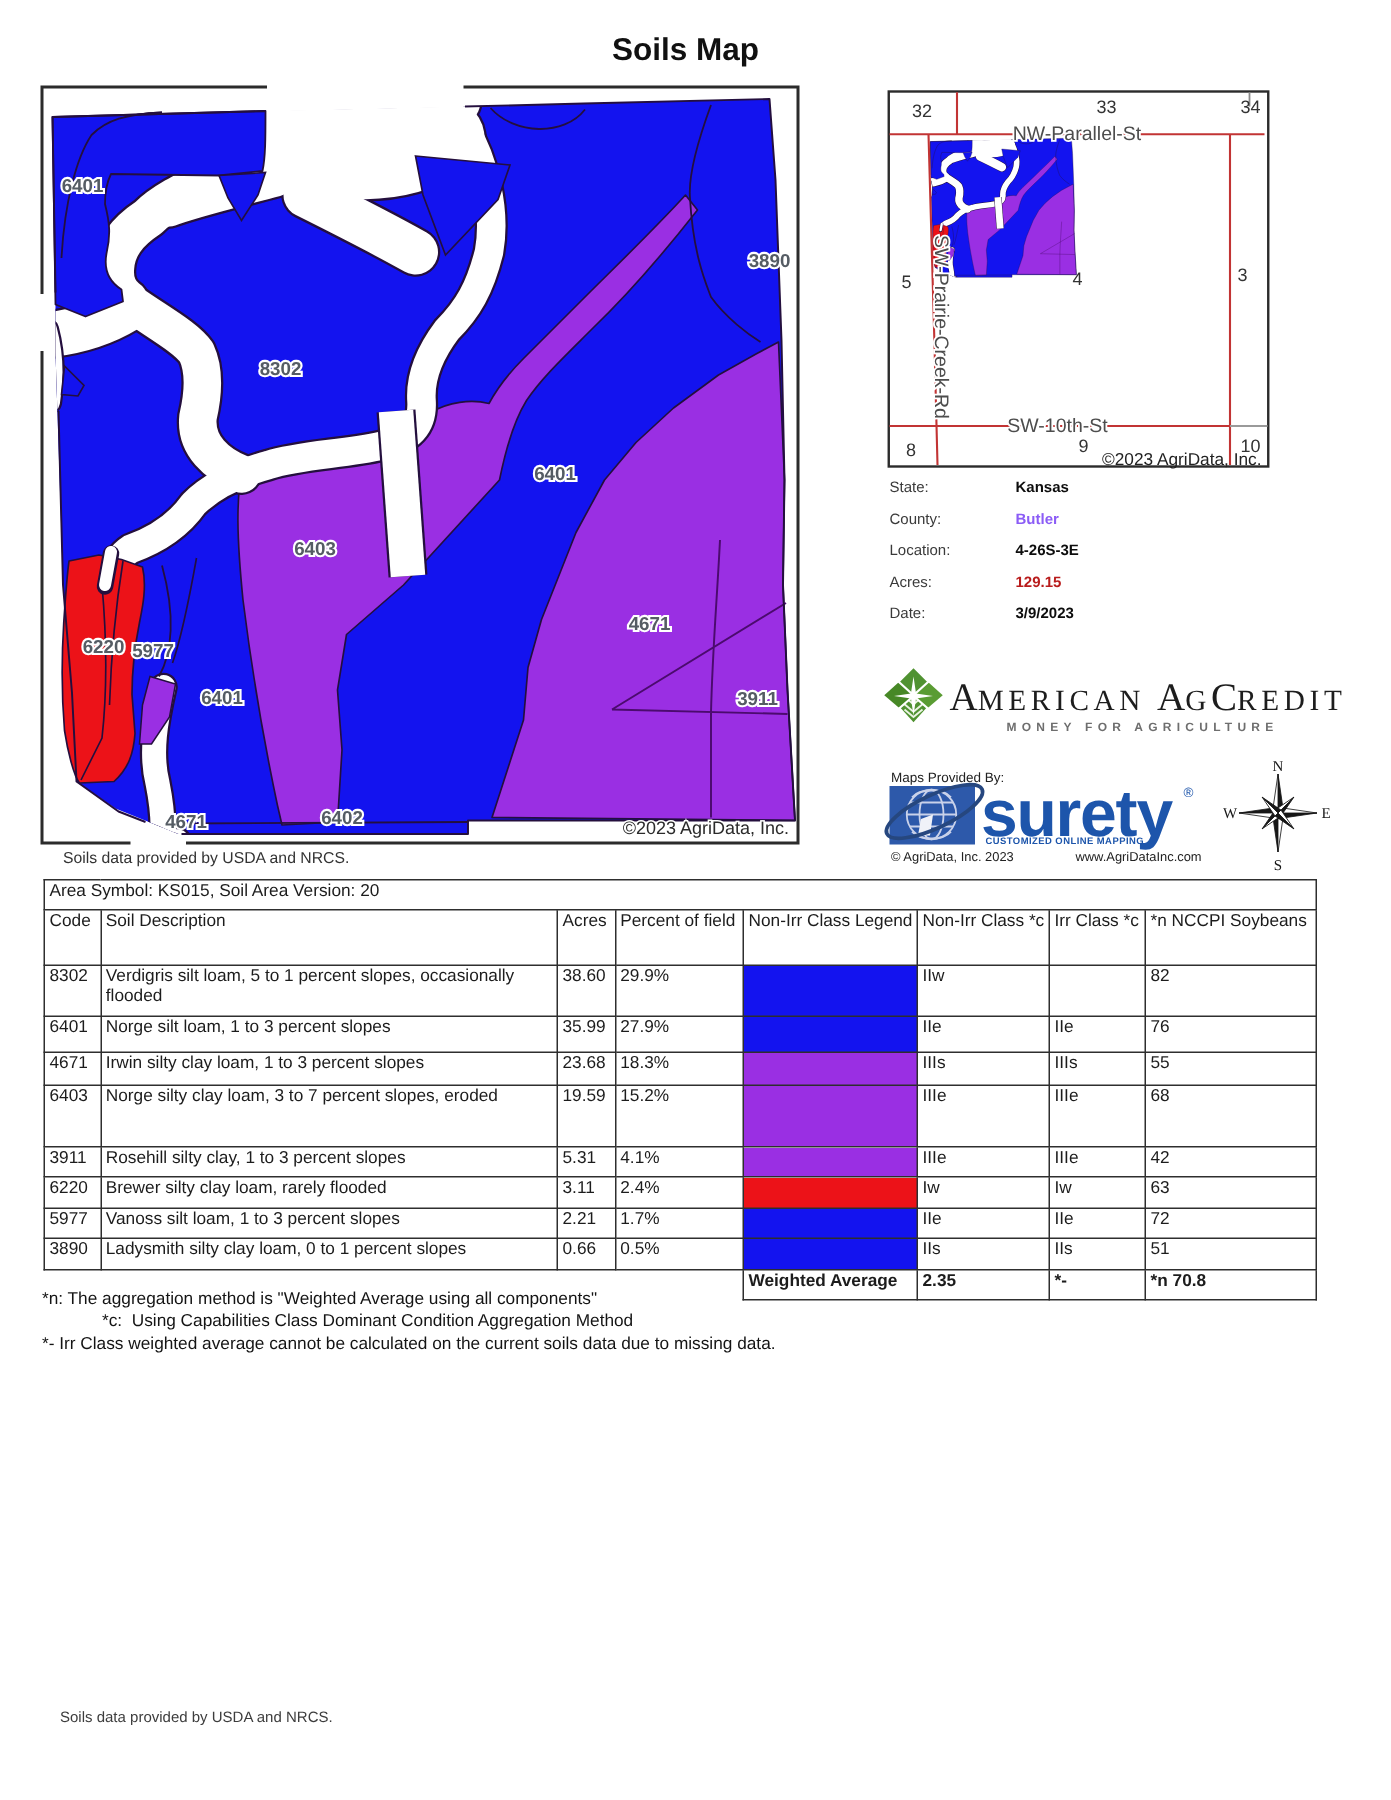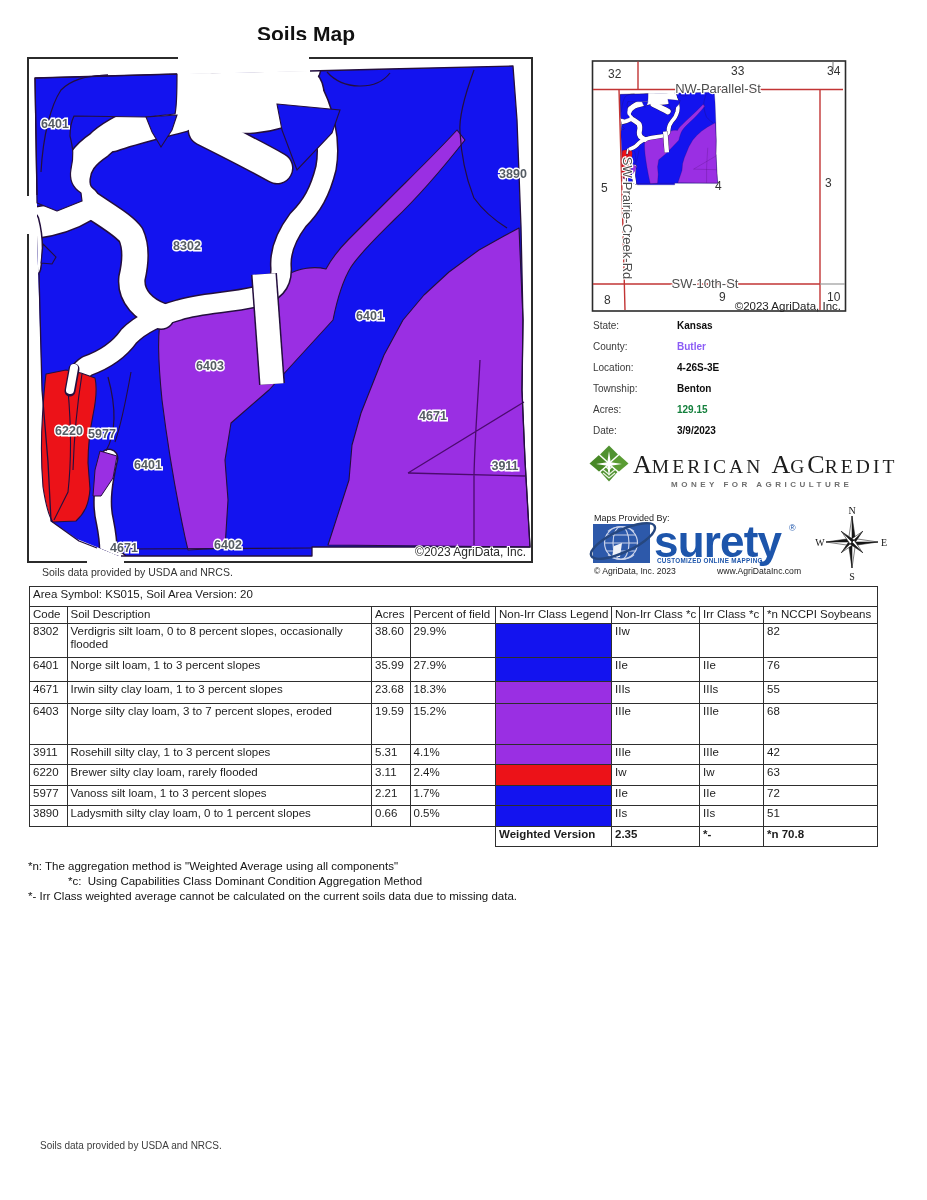--- a/index.html
+++ b/index.html
@@ -6,21 +6,21 @@
   body{width:927px;height:1200px;position:relative;font-family:"Liberation Sans",sans-serif;overflow:hidden;}
   .abs{position:absolute;}
   table.soil{border-collapse:collapse;table-layout:fixed;font-size:11.5px;color:#1c1c1c;}
   table.soil td{border:1px solid #2e2e2e;padding:1px 3px 0 3px;vertical-align:top;overflow:hidden;line-height:13px;}
   table.soil td.num{text-align:left;padding-right:4px;}
   .fnote{font-size:11.5px;color:#141414;}
 </style>
 </head>
 <body>
 
-<div class="abs" style="left:257px;top:22px;width:400px;text-align:left;font-size:21px;font-weight:bold;color:#111;">Soils Map</div>
+<div class="abs" style="left:257px;top:22px;width:400px;text-align:center;font-size:21px;font-weight:bold;color:#111;">Soils Map</div>
 
 <svg class="abs" style="left:0;top:0;" width="927" height="582" viewBox="0 0 927 582">
 <defs>
 <clipPath id="fclip">
         <path d="M6,18 L148,14 L281,11 L360,9 L484,6 L488,60 L492,167 L494,260 L493,330 L496,400 L501,487 L283,487 L283,496 L90,496 L48,479 L22,461 L19,402 L13,330 L8,175 L8,135 Z"></path>
       </clipPath>
 <g id="soilg">
 
 <path d="M6,18 L148,14 L281,11 L360,9 L484,6 L488,60 L492,167 L494,260 L493,330 L496,400 L501,487 L283,487 L283,496 L90,496 L48,479 L22,461 L19,402 L13,330 L8,175 L8,135 Z" fill="#1313ef"></path>
 
@@ -236,23 +236,22 @@
 <div class="abs" style="left:42px;top:566px;font-size:10.5px;color:#333;">Soils data provided by USDA and NRCS.</div>
 
 <div class="abs" style="left:593px;top:315px;width:260px;font-size:10px;color:#3a3a3a;line-height:21px;">
 
 <div style="position:relative;">State:<span style="position:absolute;left:84px;white-space:nowrap;color:#0d0d0d;font-weight:bold;">Kansas</span></div>
 
 <div style="position:relative;">County:<span style="position:absolute;left:84px;white-space:nowrap;color:#8b5cf6;font-weight:bold;">Butler</span></div>
 
 <div style="position:relative;">Location:<span style="position:absolute;left:84px;white-space:nowrap;color:#0d0d0d;font-weight:bold;">4-26S-3E</span></div>
 
-<div style="position:relative;">Township:<span style="position:absolute;left:84px;white-space:nowrap;color:#0d0d0d;font-weight:bold;">Benton</span></div>
-
-<div style="position:relative;">Acres:<span style="position:absolute;left:84px;white-space:nowrap;color:#15803d;font-weight:bold;">129.15</span></div>
+
+<div style="position:relative;">Acres:<span style="position:absolute;left:84px;white-space:nowrap;color:#b91c1c;font-weight:bold;">129.15</span></div>
 
 <div style="position:relative;">Date:<span style="position:absolute;left:84px;white-space:nowrap;color:#0d0d0d;font-weight:bold;">3/9/2023</span></div>
 </div>
 
 <table class="soil abs" style="left:29px;top:586px;width:848px;">
 <colgroup>
       <col style="width:37.5px">
       <col style="width:304.5px">
       <col style="width:38.5px">
       <col style="width:85.5px">
@@ -260,34 +259,34 @@
       <col style="width:88px">
       <col style="width:64px">
       <col style="width:114px">
     </colgroup>
 
 <tbody>
       <tr style="height:20px;">
         <td colspan="8">Area Symbol: KS015, Soil Area Version: 20</td>
       </tr>
 
-<tr style="height:17px;white-space:nowrap;margin-left:14px;">
+<tr style="height:37px;white-space:nowrap;margin-left:14px;">
         <td>Code</td>
         <td>Soil Description</td>
         <td>Acres</td>
         <td>Percent of field</td>
         <td>Non-Irr Class Legend</td>
         <td>Non-Irr Class *c</td>
         <td>Irr Class *c</td>
         <td>*n NCCPI Soybeans</td>
       </tr>
 
 <tr style="height:34px;">
         <td>8302</td>
-        <td>Verdigris silt loam, 0 to 8 percent slopes, occasionally flooded</td>
+        <td>Verdigris silt loam, 5 to 1 percent slopes, occasionally flooded</td>
         <td class="num">38.60</td>
         <td class="num">29.9%</td>
         <td style="background:#1313ef;"></td>
         <td class="num">IIw</td>
         <td class="num"></td>
         <td class="num">82</td>
       </tr>
 
 <tr style="height:24px;">
         <td>6401</td>
@@ -362,21 +361,21 @@
         <td class="num">0.5%</td>
         <td style="background:#1313ef;"></td>
         <td class="num">IIs</td>
         <td class="num">IIs</td>
         <td class="num">51</td>
       </tr>
 
 <tr style="height:20px;">
         <td colspan="3" style="border:none;"></td>
         <td style="border:none;"></td>
-        <td class="num" style="font-weight:bold;">Weighted Version</td>
+        <td class="num" style="font-weight:bold;">Weighted Average</td>
         <td class="num" style="font-weight:bold;">2.35</td>
         <td class="num" style="font-weight:bold;">*-</td>
         <td class="num" style="font-weight:bold;">*n 70.8</td>
       </tr>
 </tbody>
   </table>
 
 <div class="fnote abs" style="left:28px;top:860px;">*n: The aggregation method is "Weighted Average using all components"</div>
 
 <div class="fnote abs" style="left:28px;top:875px;margin-left:40px;">*c:&nbsp; Using Capabilities Class Dominant Condition Aggregation Method</div>

